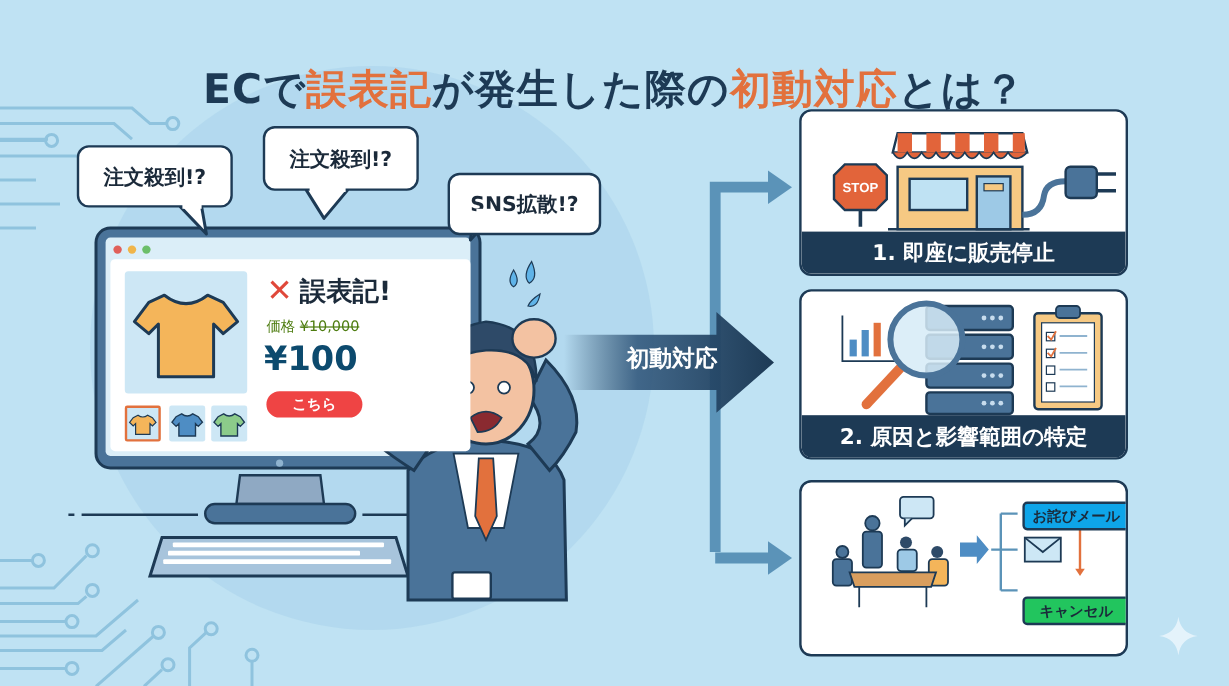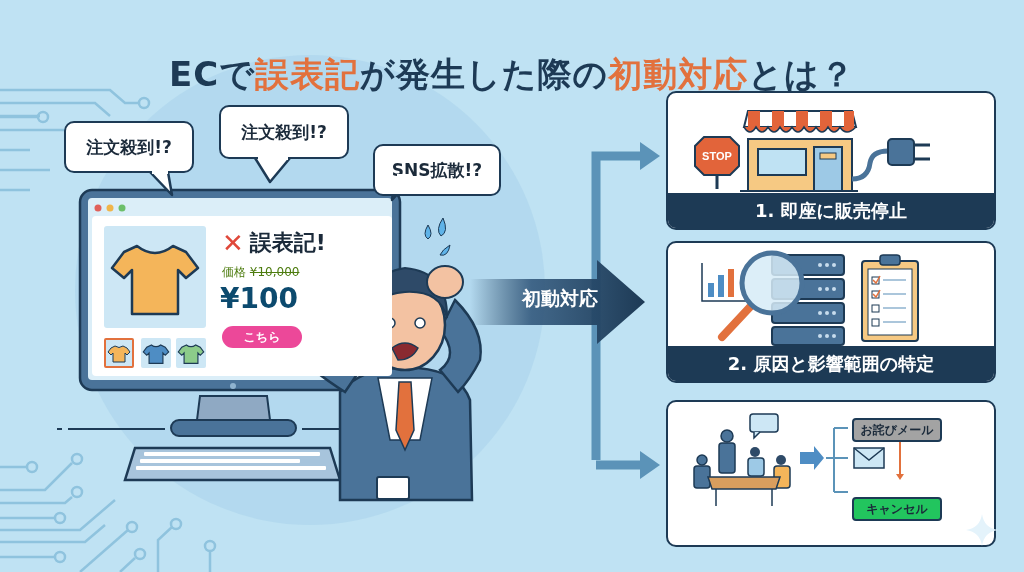--- a/index.html
+++ b/index.html
@@ -36,31 +36,31 @@
   .err-label {
     position: absolute; left: 148px; top: 36px; font-size: 22px; font-weight: 700; color: #1b2a3a;
     display: flex; align-items: center; gap: 6px;
   }
   .err-x { color: #e0483a; font-size: 26px; font-weight: 900; line-height: 1; }
   .price-label { position: absolute; left: 142px; top: 74px; font-size: 12px; color: #4d7c0f; }
   .price-label .old { text-decoration: line-through; }
   .price-new { position: absolute; left: 140px; top: 92px; font-size: 28px; font-weight: 800; color: #0c4a6e; }
   .btn-here {
     position: absolute; left: 140px; top: 136px; width: 80px; height: 22px;
-    background: #ec4899; color: #fff; border-radius: 11px; font-size: 12px; font-weight: 700;
+    background: #ef4444; color: #fff; border-radius: 11px; font-size: 12px; font-weight: 700;
     display: flex; align-items: center; justify-content: center; border: none;
   }
 
   .main-arrow-label {
     position: absolute; left: 505px; top: 286px; width: 110px; text-align: center;
     color: #fff; font-size: 19px; font-weight: 700;
   }
 
   .card {
-    position: absolute; left: 666px; width: 330px;
+    position: absolute; left: 666px; width: 274px;
     background: #fff; border: 2.5px solid #1d3a55; border-radius: 10px; overflow: hidden; padding-left: 20px;
   }
   .card .banner {
     position: absolute; left: 0; right: 0; bottom: 0; height: 35px;
     background: #1d3a55; color: #fff; font-weight: 700; font-size: 18px;
     display: flex; align-items: center; justify-content: center;
   }
   .card .art { position: absolute; left: 0; top: 0; right: 0; }
 
   .pill {
@@ -354,20 +354,20 @@
       <g stroke="#5b93b8" stroke-width="2" fill="none">
         <path d="M158 56 H166 M166 26 V90 M166 26 H180 M166 56 H180 M166 90 H180"></path>
       </g>
       <g>
         <rect x="186" y="46" width="30" height="20" fill="#cde7f5" stroke="#1d3a55" stroke-width="1.5"></rect>
         <path d="M186 46 L201 58 L216 46" stroke="#1d3a55" stroke-width="1.5" fill="none"></path>
       </g>
       <line x1="232" y1="36" x2="232" y2="74" stroke="#e2713d" stroke-width="2"></line>
       <polygon points="228,72 236,72 232,78" fill="#e2713d"></polygon>
     </svg>
-    <div class="pill" style="left:184px;top:16px;width:90px;height:24px;background:#a3a3a3;">お詫びメール</div>
+    <div class="pill" style="left:184px;top:16px;width:90px;height:24px;background:#0ea5e9;">お詫びメール</div>
     <div class="pill" style="left:184px;top:95px;width:90px;height:24px;background:#22c55e;">キャンセル</div>
   </div>
 
   <svg class="sparkle" width="40" height="40" viewBox="0 0 40 40">
     <path d="M20 4 Q22 18 36 20 Q22 22 20 36 Q18 22 4 20 Q18 18 20 4 Z" fill="#e4f3fb"></path>
   </svg>
 </div>
 
 </body></html>

